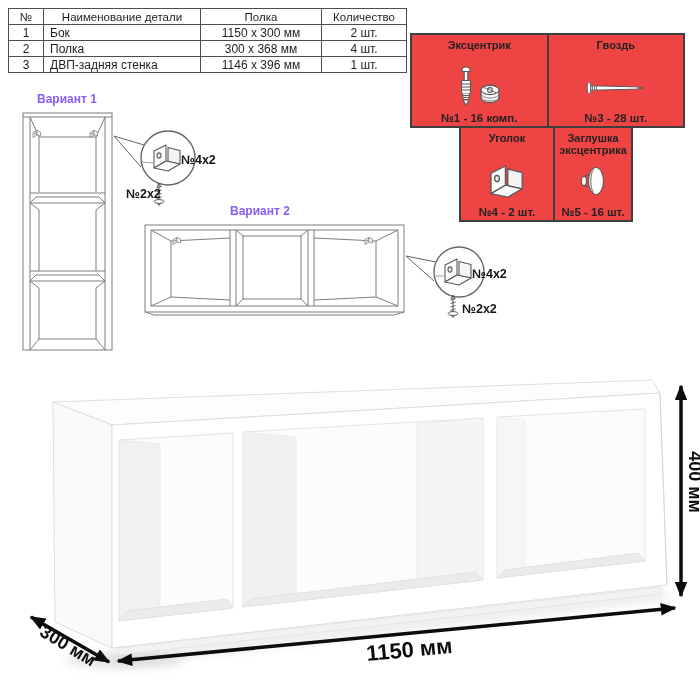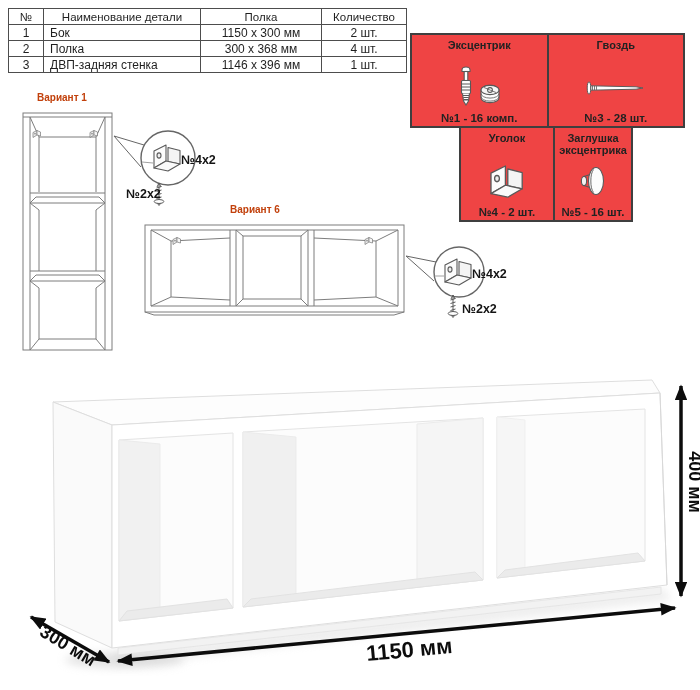--- a/index.html
+++ b/index.html
@@ -20,21 +20,21 @@
   .hw-row2{left:459px;top:126px;width:174px;height:96px;}
   .hw-cell{display:flex;flex-direction:column;align-items:center;box-sizing:border-box;}
   .hw-cell + .hw-cell{border-left:2px solid #3f3f3f;}
   .hw-row1 .hw-cell{flex:1 1 0;}
   .hw-title{font-weight:bold;font-size:11px;line-height:12px;text-align:center;padding-top:4px;min-height:24px;}
   .hw-title .t2:empty{display:none;}
   .hw-title .t2{display:block;}
   .hw-icon{flex:1;display:flex;align-items:center;justify-content:center;}
   .hw-count{font-weight:bold;font-size:11.5px;padding-bottom:2px;white-space:nowrap;}
   
-  .variant-label{position:absolute;font-weight:bold;font-size:10px;color:#c2410c;}
+  .variant-label{position:absolute;font-weight:bold;font-size:12px;color:#8b5cf6;}
   .v1-label{left:37px;top:92px;} .v2-label{left:230px;top:204px;}
   svg{position:absolute;display:block;}
   .lineart{stroke:#7d7d7d;stroke-width:1;fill:none;}
   .co-text{font-family:"Liberation Sans",sans-serif;font-weight:bold;font-size:12.5px;fill:#141414;}
   .dim{font-family:"Liberation Sans",sans-serif;font-weight:bold;fill:#0c0c0c;}
 </style>
 </head>
 <body>
 
 <div class="canvas">
@@ -172,21 +172,21 @@
   <svg style="left:110px;top:118px;" width="130" height="102" viewBox="0 0 130 102">
     <path d="M4,18 L34,27 M4,18 L31,49" stroke="#666" stroke-width="1" fill="none"></path>
     <circle cx="58" cy="40" r="27" fill="#fff" stroke="#666" stroke-width="1.4"></circle>
     <path d="M32,44 L43,45" stroke="#888" stroke-width="0.8"></path>
     <use href="#brk" transform="translate(44,27)"></use>
     <use href="#scrv" transform="translate(49,65)"></use>
     <text class="co-text" x="71" y="45.5">№4х2</text>
     <text class="co-text" x="16" y="80">№2х2</text>
   </svg>
 
-  <div class="variant-label v2-label">Вариант 6</div>
+  <div class="variant-label v2-label">Вариант 2</div>
   <svg style="left:144px;top:223px;" width="264" height="96" viewBox="0 0 264 96">
     <g class="lineart">
       <rect x="1" y="2" width="259" height="87"></rect>
       <path d="M7,7 L7,83 M254,7 L254,83 M7,7 L254,7 M7,83 L254,83"></path>
       <path d="M86,7 L86,83 M92,7 L92,83 M164,7 L164,83 M170,7 L170,83"></path>
       <path d="M7,7 L27,18 M27,18 L86,15 M27,18 L27,74 M7,83 L27,74 M27,74 L86,77"></path>
       <path d="M254,7 L232,18 M170,15 L232,18 M232,18 L232,74 M254,83 L232,74 M170,77 L232,74"></path>
       <path d="M92,7 L99,13 M164,7 L157,13 M99,13 L157,13 M99,13 L99,76 M157,13 L157,76 M99,76 L157,76 M92,83 L99,76 M164,83 L157,76"></path>
       <path d="M10,92 L250,92 M1,89 L10,92 M260,89 L250,92"></path>
     </g>

